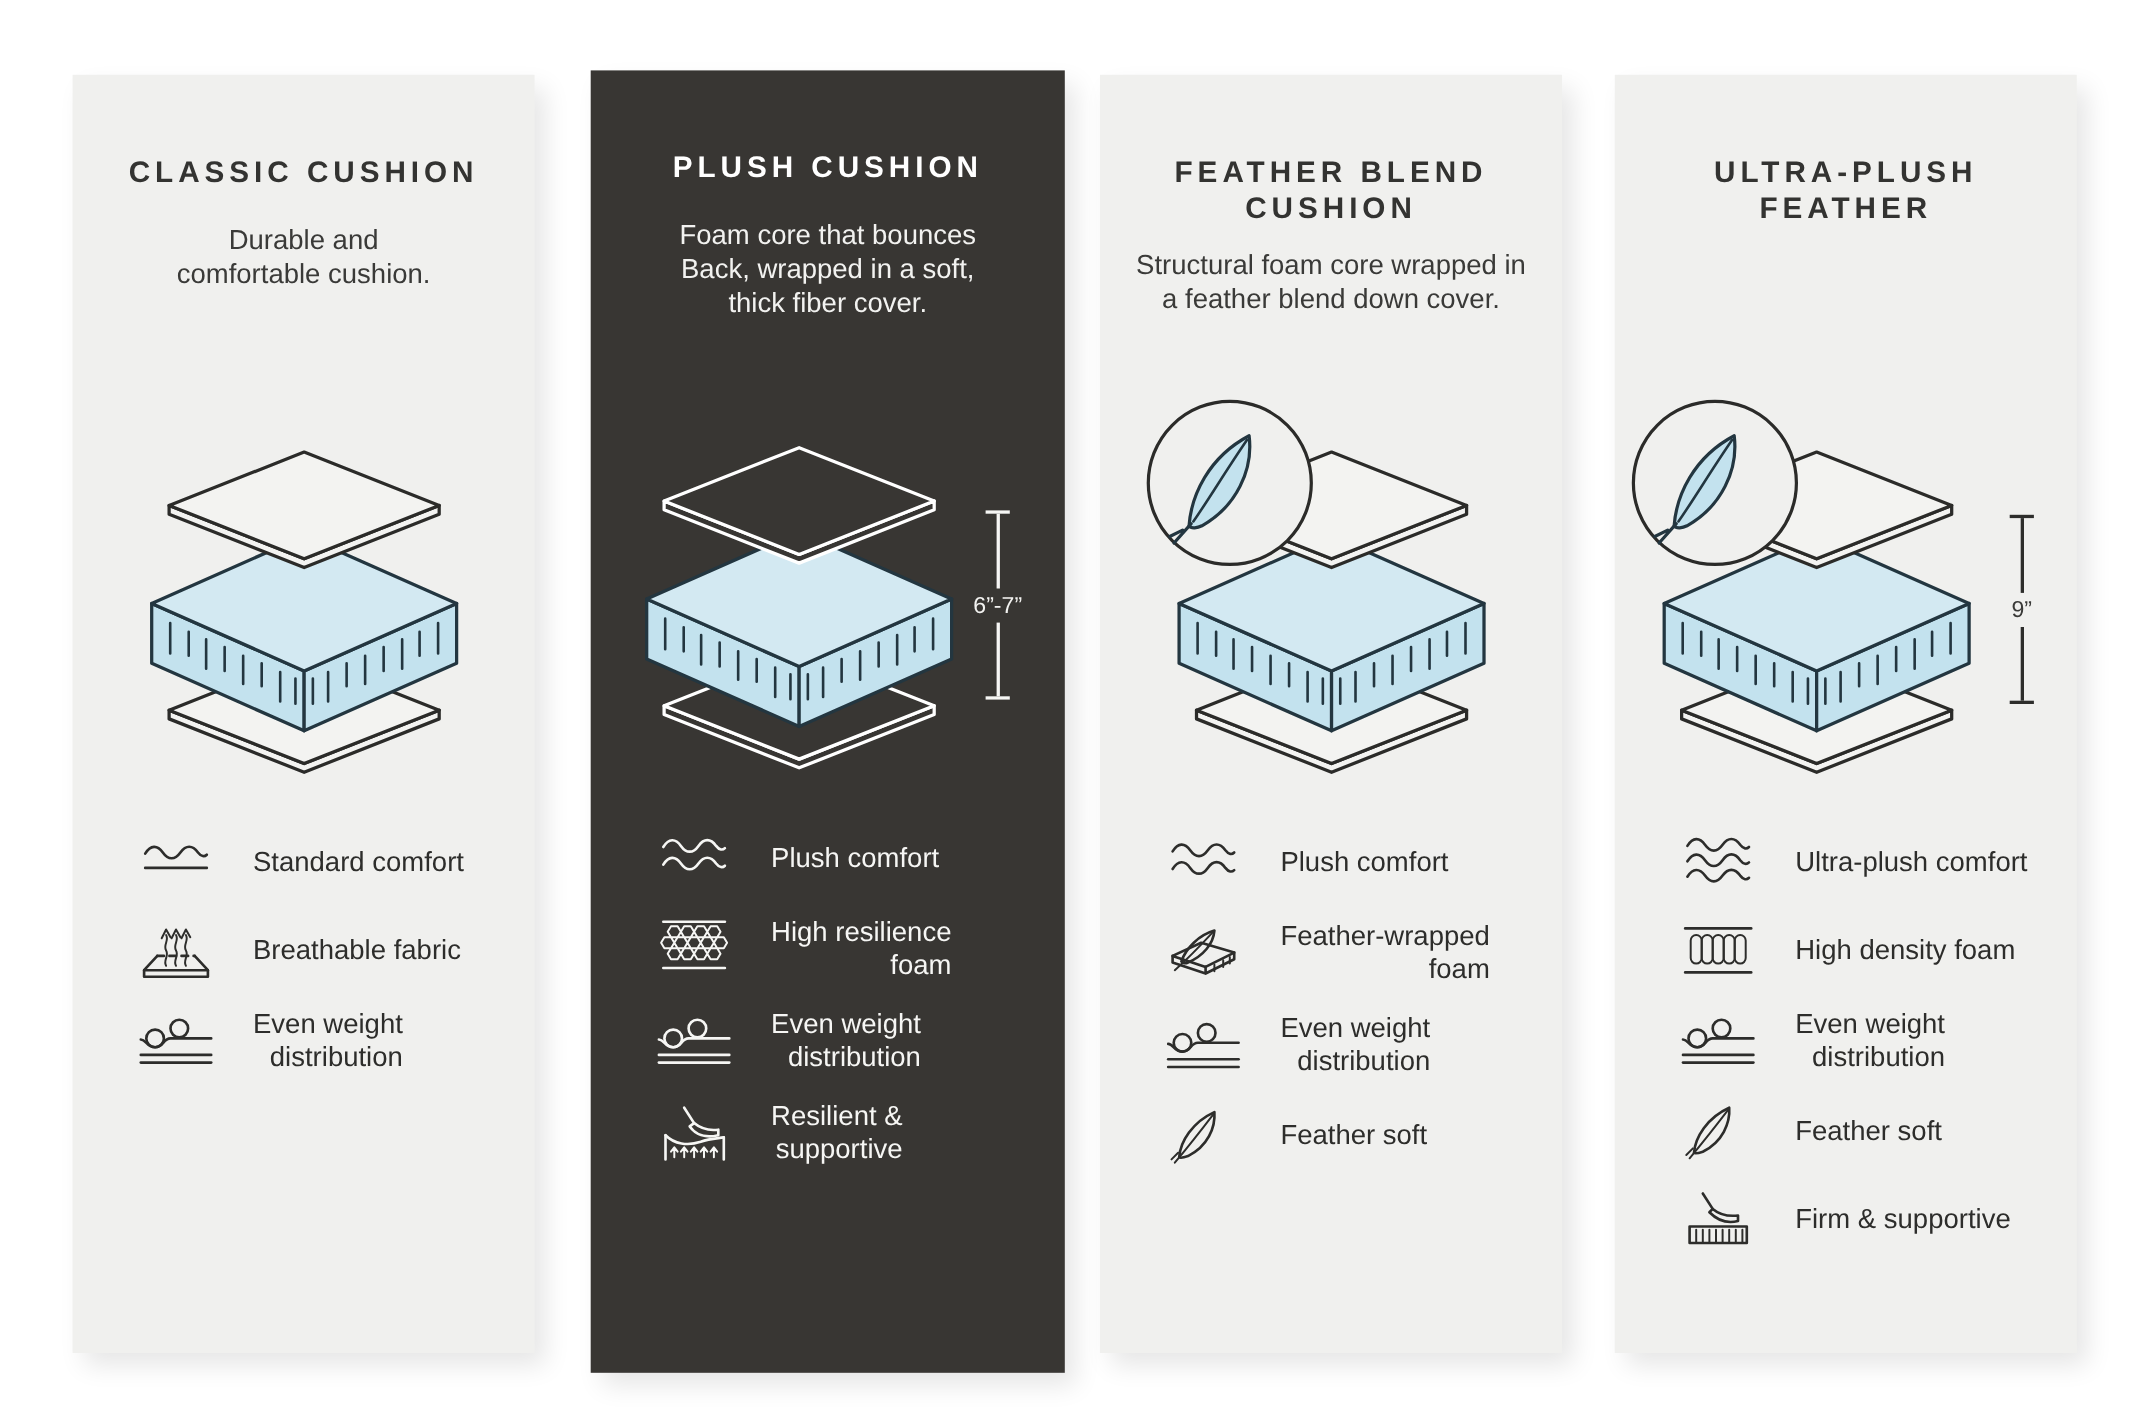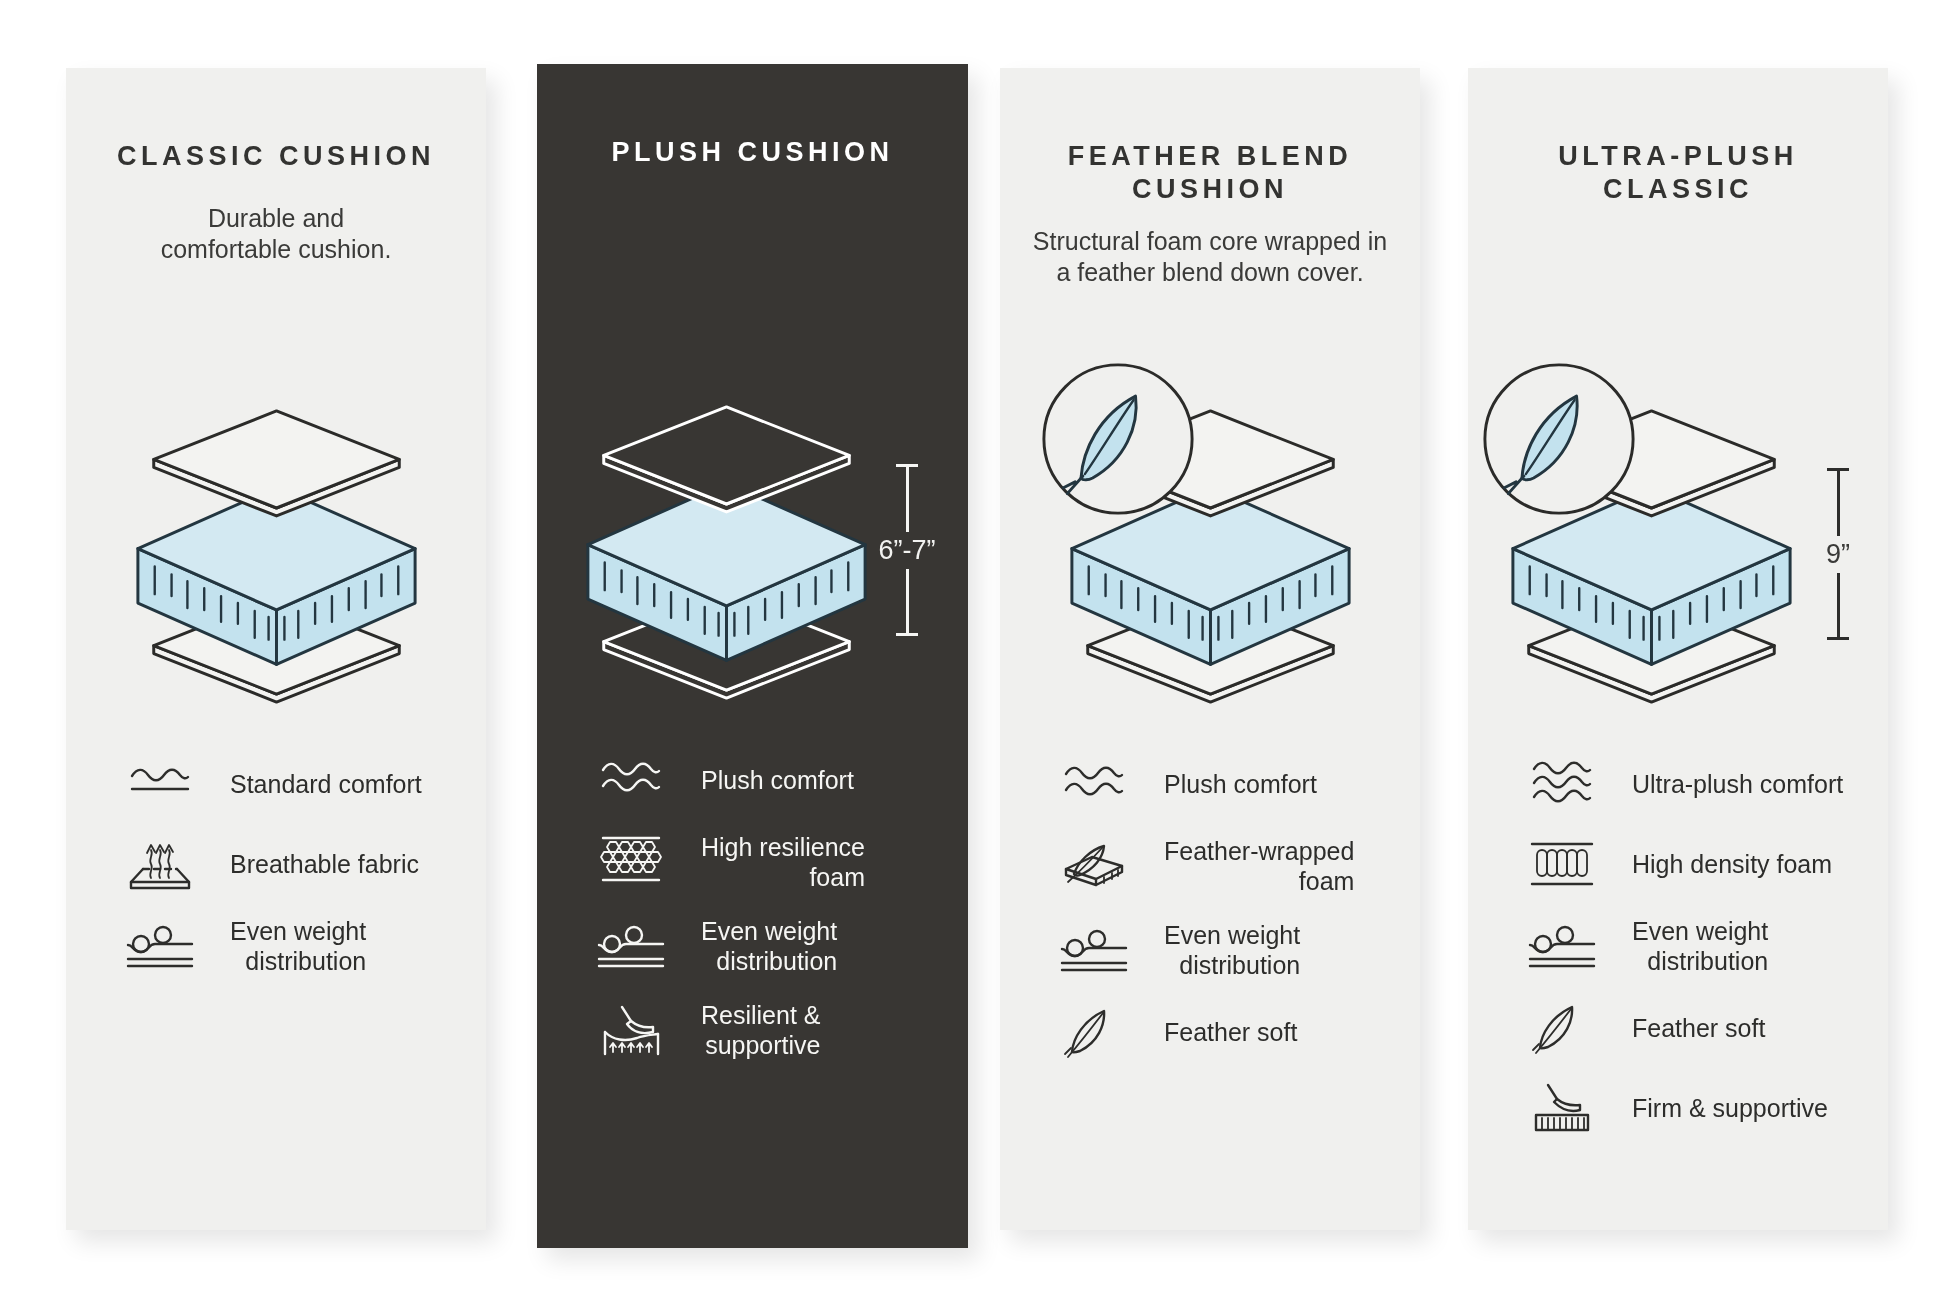--- a/index.html
+++ b/index.html
@@ -27,21 +27,21 @@
   .illo{position:absolute;top:332px;left:50%;margin-left:-148px;width:297px;height:315px;}
   .panel.has-dim .illo{margin-left:-175px;}
   .stack{display:block;}
 
   .badge{position:absolute;left:-22px;top:-39px;width:156px;height:156px;}
 
   .dim{position:absolute;left:330px;top:400px;height:172px;width:80px;
        display:flex;flex-direction:column;align-items:center;}
   .dim .cap{width:22px;height:3px;background:var(--ink);flex:0 0 3px;}
   .dim .seg{width:3px;flex:1;background:var(--ink);}
-  .dim .dim-label{font-size:27px;color:var(--text);padding:5px 0;white-space:nowrap;line-height:1;}
+  .dim .dim-label{font-size:21px;color:var(--text);padding:5px 0;white-space:nowrap;line-height:1;}
 
   .features{position:absolute;top:688px;left:58px;right:18px;list-style:none;margin:0;padding:0;}
   .feature{display:flex;align-items:center;margin-bottom:24px;min-height:56px;text-align:right;}
   .ficon{flex:0 0 74px;margin-right:32px;display:flex;align-items:center;}
   .ficon svg{display:block;}
   .flabel{font-size:25px;line-height:30px;color:var(--ink);white-space:pre-line;}
 
   .icon-stroke{stroke:var(--ink);fill:none;stroke-width:2.4;stroke-linecap:round;stroke-linejoin:round;}
   .icon-stroke-thin{stroke:var(--ink);fill:none;stroke-width:1.8;stroke-linecap:round;stroke-linejoin:round;}
   .defs-hidden{position:absolute;width:0;height:0;overflow:hidden;}
@@ -180,20 +180,23 @@
             </svg>
           </span>
         <span class="flabel">Even weight
 distribution</span>
       </li>
     </ul>
   </section>
 
   <section class="panel dark has-dim panel-2">
     <h2 class="title">PLUSH CUSHION</h2>
+    <p class="desc">Foam core that bounces
+Back, wrapped in a soft,
+thick fiber cover.</p>
     <div class="illo">
       <svg class="stack" width="297" height="315">
           <use href="#cushion-stack"></use>
         </svg>
     </div>
     <div class="dim">
       <span class="cap"></span>
       <span class="seg"></span>
       <span class="dim-label">6”-7”</span>
       <span class="seg"></span>
@@ -284,21 +287,21 @@
               <use href="#i-feather"></use>
             </svg>
           </span>
         <span class="flabel">Feather soft</span>
       </li>
     </ul>
   </section>
 
   <section class="panel light two-line-title has-badge has-dim panel-4">
     <h2 class="title">ULTRA-PLUSH
-CLASSIC</h2>
+FEATHER</h2>
     <div class="illo">
       <svg class="stack" width="297" height="315">
           <use href="#cushion-stack"></use>
         </svg>
       <svg class="badge" viewBox="0 0 160 160">
           <use href="#feather-badge"></use>
         </svg>
     </div>
     <div class="dim">
       <span class="cap"></span>

